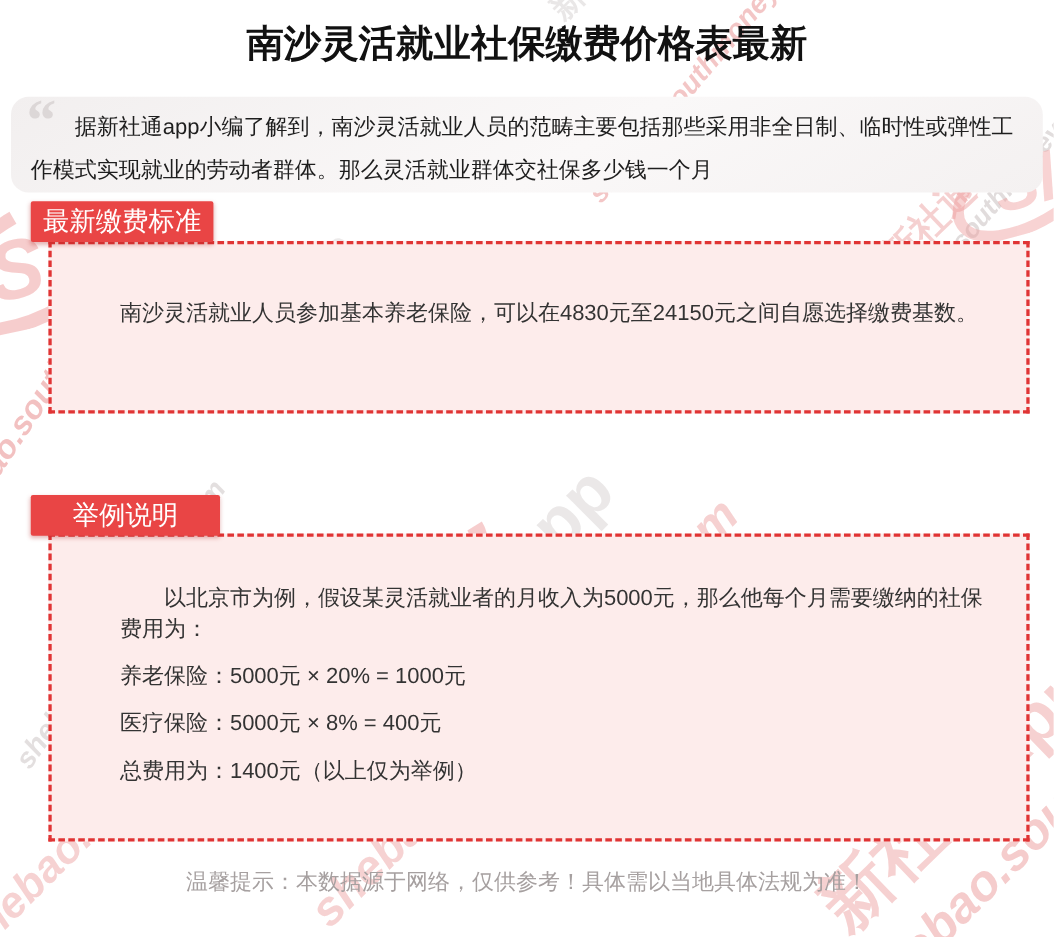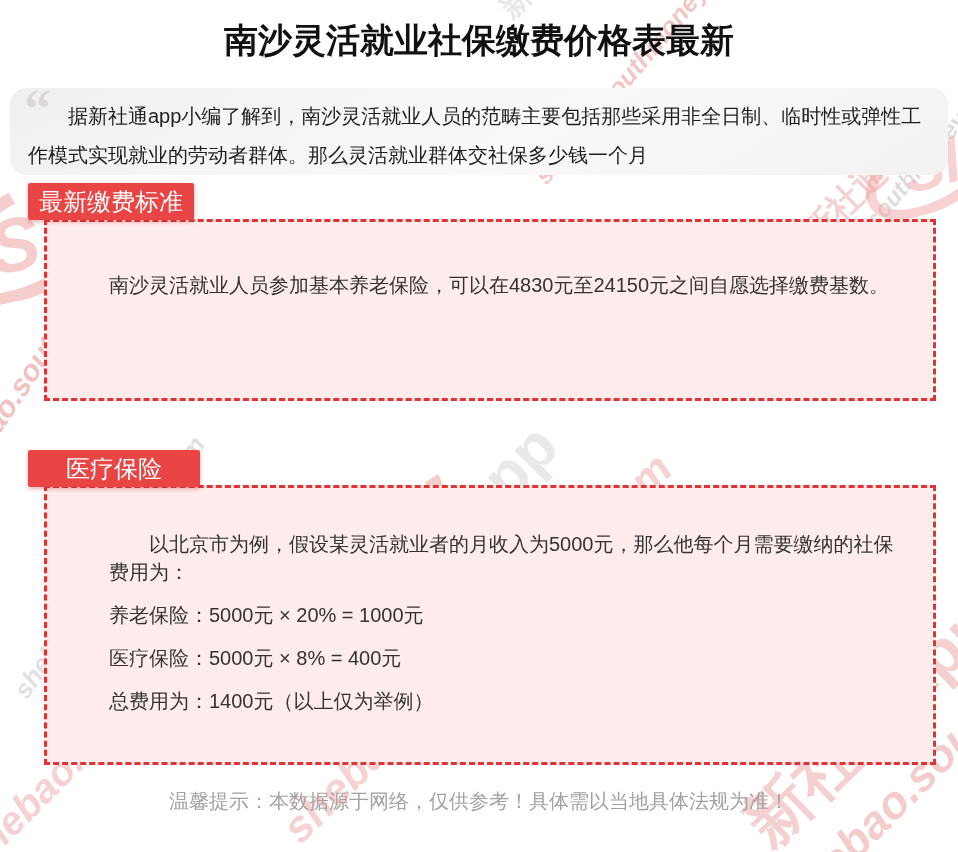--- a/index.html
+++ b/index.html
@@ -41,21 +41,21 @@
     background:#e94545;color:#ffffff;font-size:24px;font-weight:500;z-index:3;
     box-shadow:0 2px 4px rgba(176,38,38,.35);border-radius:2px;
   }
   .label-1{top:183px;width:166px;}
   .label-2{top:450px;width:172px;}
   
   .dashed-box{
     position:absolute;left:44px;width:892px;box-sizing:border-box;
     border:3px dashed #e03434;background:#fdeceb;z-index:2;
   }
-  .box-1{top:219px;height:182px;padding:50px 20px 0 62px;}
+  .box-1{top:219px;height:157px;padding:50px 20px 0 62px;}
   .box-2{top:485px;height:280px;padding:42px 26px 0 62px;}
   .dashed-box p{margin:0 0 17px 0;font-size:20px;line-height:26px;color:#333;}
   .box-2 p{margin:0 0 15px 0;line-height:28px;}
   .indent{text-indent:2em;}
   
   .footer{
     position:absolute;top:788px;left:0;right:0;text-align:center;
     font-size:20px;color:#a6a0a0;z-index:2;
   }
 </style>
@@ -116,21 +116,21 @@
   <div class="intro">
     <span class="quote">“</span>
     <p class="intro-text">据新社通app小编了解到，南沙灵活就业人员的范畴主要包括那些采用非全日制、临时性或弹性工作模式实现就业的劳动者群体。那么灵活就业群体交社保多少钱一个月</p>
   </div>
 
   <div class="label label-1">最新缴费标准</div>
   <div class="dashed-box box-1">
     <p>南沙灵活就业人员参加基本养老保险，可以在4830元至24150元之间自愿选择缴费基数。</p>
   </div>
 
-  <div class="label label-2">医疗保险</div>
+  <div class="label label-2">举例说明</div>
   <div class="dashed-box box-2">
     <p class="indent">以北京市为例，假设某灵活就业者的月收入为5000元，那么他每个月需要缴纳的社保费用为：</p>
     <p>养老保险：5000元 × 20% = 1000元</p>
     <p>医疗保险：5000元 × 8% = 400元</p>
     <p>总费用为：1400元（以上仅为举例）</p>
   </div>
 
   <div class="footer">温馨提示：本数据源于网络，仅供参考！具体需以当地具体法规为准！</div>
 
 </div>

